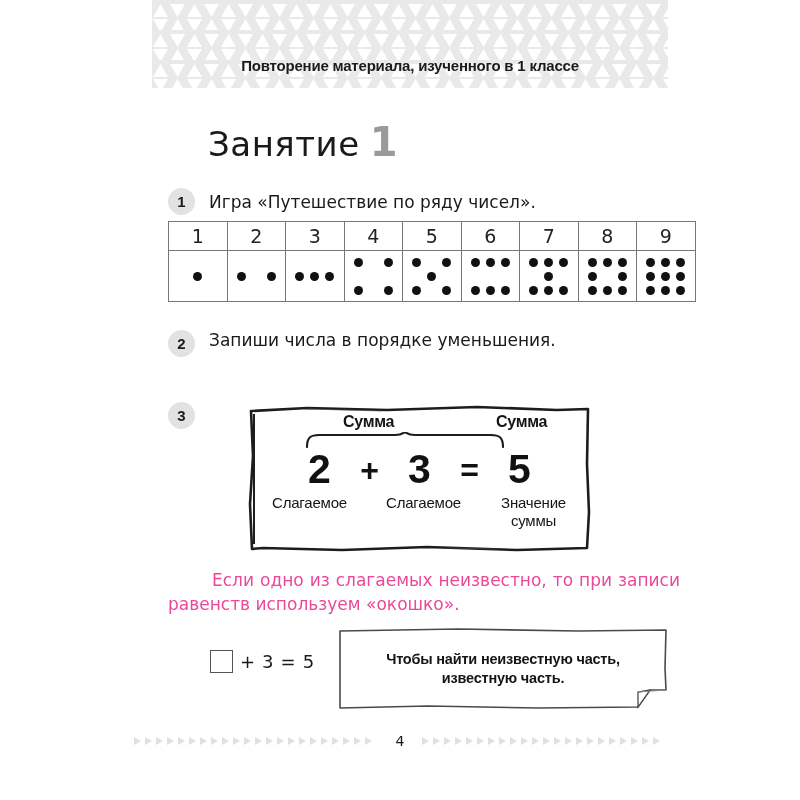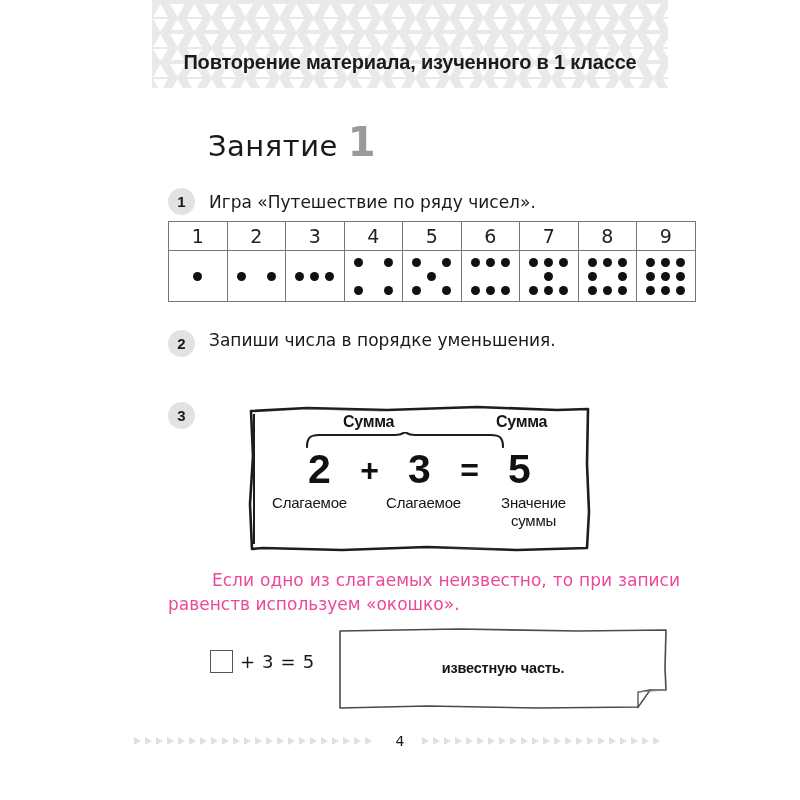--- a/index.html
+++ b/index.html
@@ -36,39 +36,39 @@
     inset: 0;
   }
   .header-title {
     position: absolute;
     left: 0;
     right: 0;
     bottom: 14px;
     text-align: center;
     font-family: "Liberation Sans", sans-serif;
     font-weight: bold;
-    font-size: 20px;
+    font-size: 15px;
     letter-spacing: -0.2px;
     color: #1b1b1b;
     z-index: 3;
     text-shadow: 0 0 2px #f2f2f2, 0 0 4px #f2f2f2;
   }
 
   
   .lesson-title {
     position: absolute;
     left: 208px;
     top: 122px;
     display: flex;
     align-items: baseline;
     gap: 10px;
   }
   .lesson-word {
     font-family: "DejaVu Sans", sans-serif;
-    font-size: 29px;
+    font-size: 34px;
     font-weight: 400;
     color: #1a1a1a;
     letter-spacing: 0.5px;
   }
   .lesson-num {
     font-family: "DejaVu Sans", sans-serif;
     font-size: 40px;
     font-weight: bold;
     color: #9a9a9a;
     line-height: 1;
@@ -567,20 +567,21 @@
   <span>5</span>
 </div>
 
 <div class="note-box">
   <svg class="note-svg" viewBox="0 0 330 82" preserveAspectRatio="none" aria-hidden="true">
     <path d="M2,3 L120,1 L240,3 L328,2 L327,40 L328,62 L312,62 L300,79 L200,80 L90,78 L2,80 Z" fill="#ffffff" stroke="#4a4a4a" stroke-width="1.6" stroke-linejoin="round"></path>
     <path d="M312,62 L300,79 L300,64 Z" fill="#ffffff" stroke="#4a4a4a" stroke-width="1.3"></path>
     <path d="M300,64 L328,62" stroke="#8a8a8a" stroke-width="1.1" fill="none"></path>
   </svg>
   <div class="note-text">
+    <span>Чтобы найти неизвестную часть,</span>
     <span>известную часть.</span>
   </div>
 </div>
 
 <div class="footer">
   <svg class="footer-deco" width="248" height="12" viewBox="0 0 248 12" aria-hidden="true">
     <g fill="#e0e0e0">
       <polygon points="2,2 9,6 2,10"></polygon>
         <polygon points="20,6 13,2 13,10"></polygon>
       <polygon points="24,2 31,6 24,10"></polygon>

